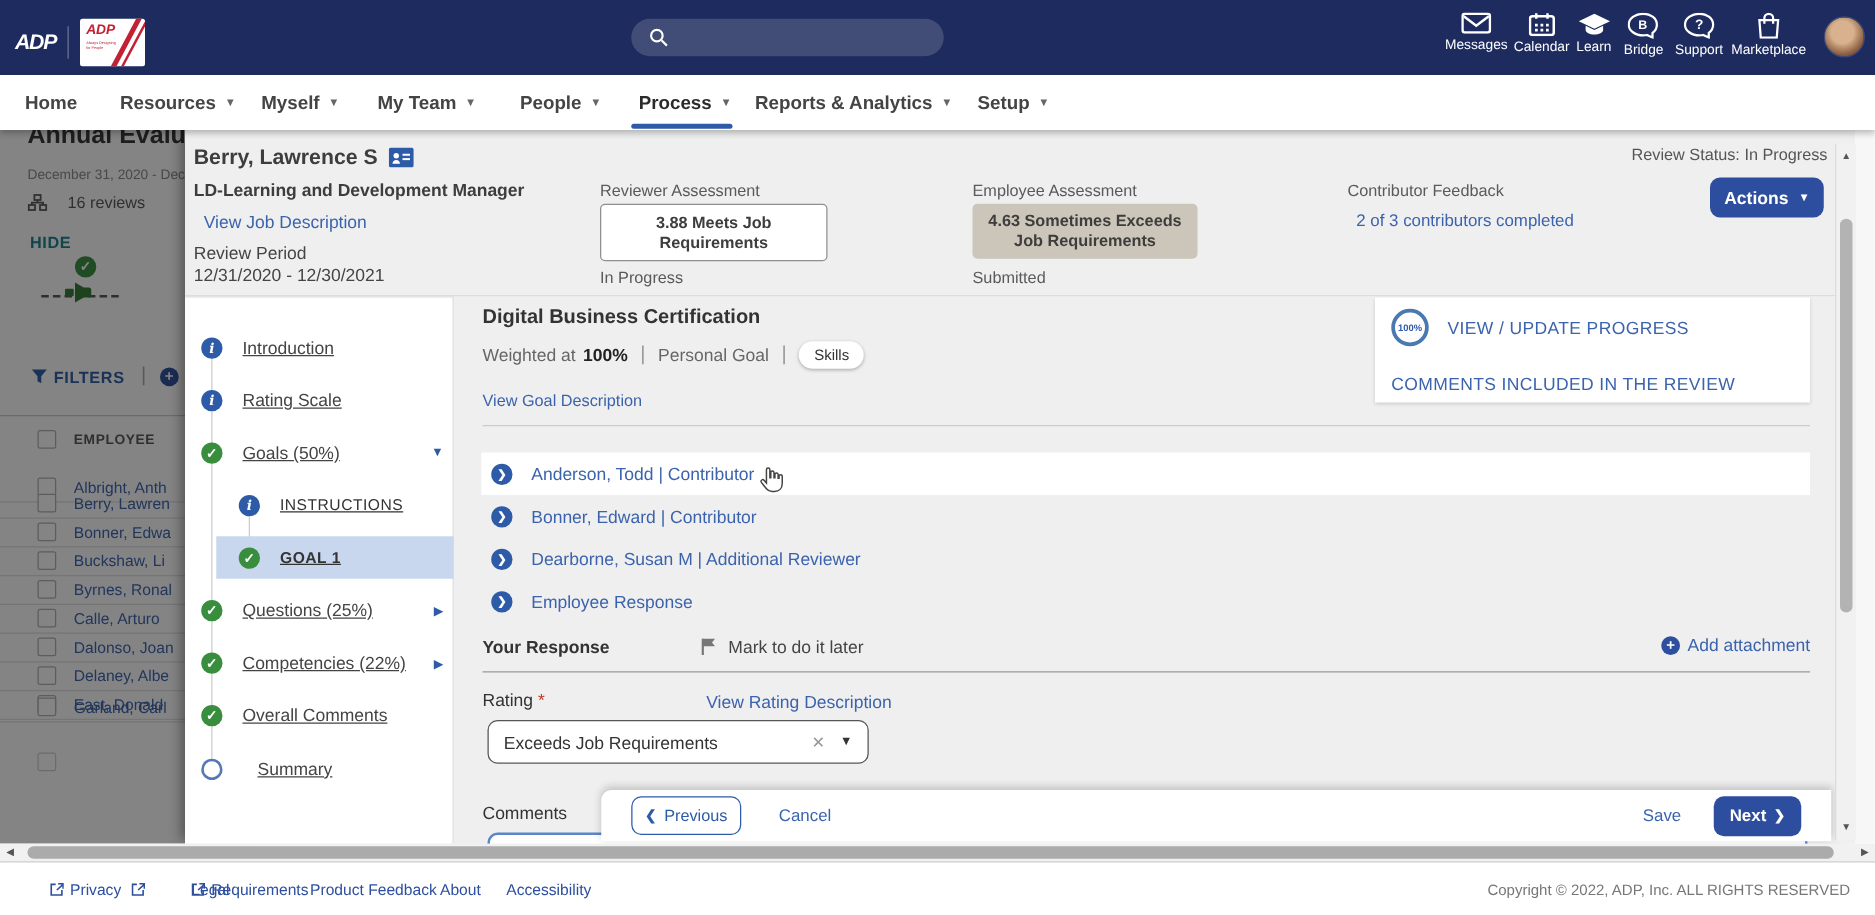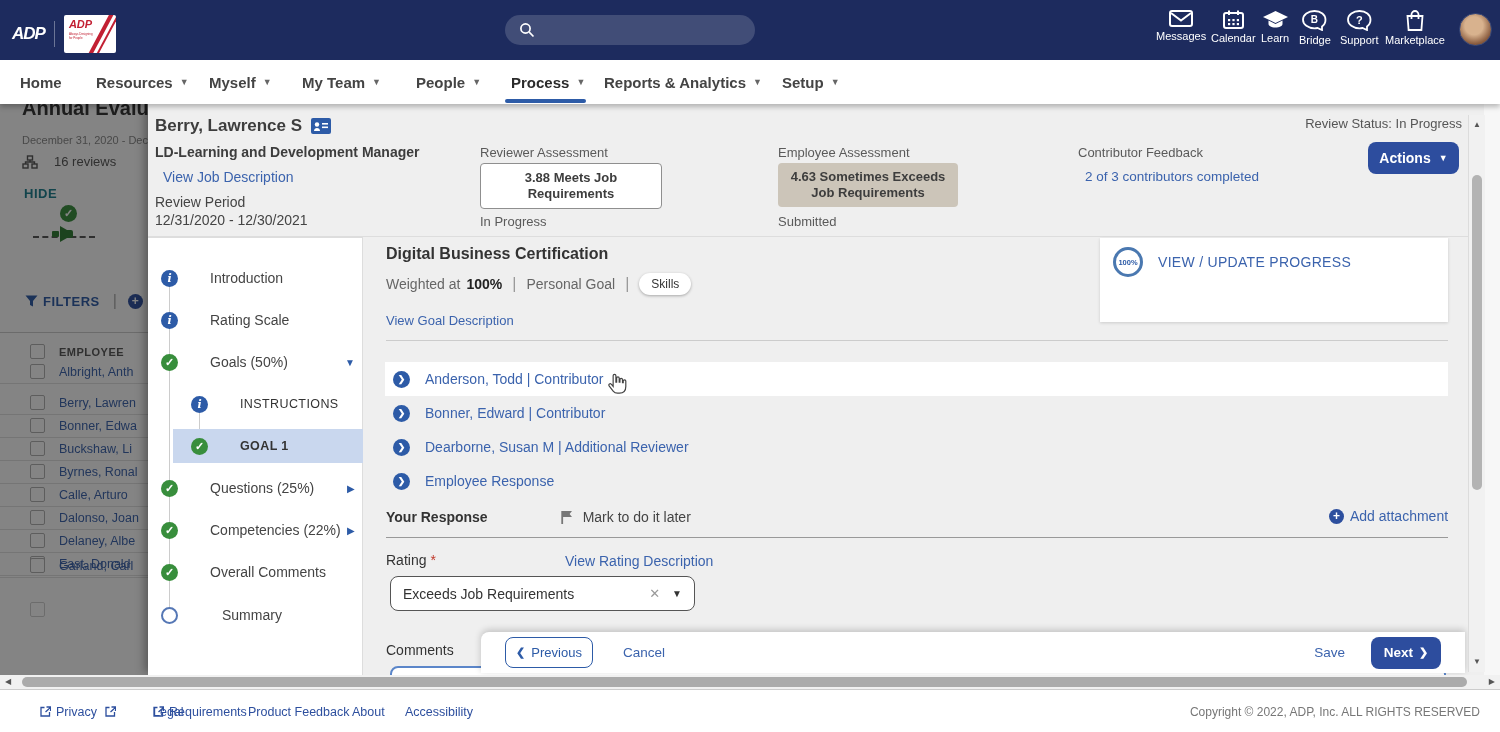--- a/index.html
+++ b/index.html
@@ -47,21 +47,21 @@
     display:flex;align-items:center;justify-content:center;gap:8px;}
   
   .sidebar{left:0;top:133px;width:215px;height:438px;background:#fff;
     border-top:1px solid #ddd;border-right:1px solid #ddd;box-sizing:border-box;}
   .step-row{position:absolute;left:0;width:215px;height:34px;display:flex;align-items:center;}
   .step-ic{width:17px;height:17px;border-radius:50%;display:flex;align-items:center;justify-content:center;
     flex:none;color:#fff;z-index:2;}
   .ic-info{background:#2d5ba7;font-family:"DejaVu Serif",serif;font-style:italic;font-weight:bold;font-size:11px;}
   .ic-done{background:#388e3c;font-size:11px;font-weight:bold;}
   .ic-todo{background:#fff;border:2px solid #5577b5;box-sizing:border-box;}
-  .step-lab{margin-left:32px;font-size:14px;color:#444;}
+  .step-lab{margin-left:16px;font-size:14px;color:#444;text-decoration:underline;}
   .step-sub{font-size:12.5px;letter-spacing:.4px;color:#333;}
   .step-caret{position:absolute;color:#2d5ba7;font-size:10px;}
   .conn{position:absolute;width:1px;background:#ccc;}
   
   .card{background:#fff;box-shadow:0 1px 3px rgba(0,0,0,.15);}
   .pill{background:#fff;border-radius:13px;padding:4px 12px;font-size:12px;color:#333;
     box-shadow:0 1px 3px rgba(0,0,0,.3);}
   .contrib-row{position:absolute;left:237px;width:1063px;height:34px;display:flex;align-items:center;}
   .contrib-ic{width:17px;height:17px;border-radius:50%;background:#2d5ba7;color:#fff;
     display:flex;align-items:center;justify-content:center;font-size:9px;font-weight:bold;flex:none;margin-left:8px;}
@@ -226,21 +226,21 @@
         </svg>
       <span style="font-size:13px;font-weight:bold;color:#2d5ba7;letter-spacing:.5px;">FILTERS</span>
       <span style="color:#aaa;margin-left:8px;">|</span>
       <span class="plus-circle" style="margin-left:6px;">+</span>
     </div>
     <div class="ab" style="left:0;top:228px;width:148px;border-top:1px solid #ccc;"></div>
     <div class="ab flex" style="left:30px;top:240px;gap:14px;">
       <span class="chk"></span>
       <span style="font-size:11px;font-weight:bold;color:#555;letter-spacing:.5px;">EMPLOYEE</span>
     </div>
-    <div class="bgrow" style="top:256px;">
+    <div class="bgrow" style="top:274px;">
         <span class="chk"></span>
         <span class="bgname">Albright, Anth</span>
       </div>
     <div class="bgrow" style="top:287px;">
         <span class="chk"></span>
         <span class="bgname">Berry, Lawren</span>
       </div>
     <div class="bgrow" style="top:310px;">
         <span class="chk"></span>
         <span class="bgname">Bonner, Edwa</span>
@@ -370,20 +370,21 @@
       <span class="pill">Skills</span>
     </div>
     <div class="ab lnk" style="left:238px;top:209px;font-size:13px;">View Goal Description</div>
     <div class="ab" style="left:238px;top:236px;width:1062px;border-top:1px solid #ccc;"></div>
 
     <div class="ab card" style="left:952px;top:134px;width:348px;height:84px;">
       <div class="ab ring" style="left:13px;top:9px;">
           <span>100%</span>
         </div>
       <div class="ab lnk" style="left:58px;top:16px;font-size:14px;letter-spacing:.3px;">VIEW / UPDATE PROGRESS</div>
+      <div class="ab lnk" style="left:13px;top:61px;font-size:14px;letter-spacing:.3px;">COMMENTS INCLUDED IN THE REVIEW</div>
     </div>
 
     <div class="contrib-row" style="top:258px;background:#fff;">
       <span class="contrib-ic">❯</span>
       <span class="contrib-lab">Anderson, Todd | Contributor</span>
     </div>
     <div class="contrib-row" style="top:292px;">
       <span class="contrib-ic">❯</span>
       <span class="contrib-lab">Bonner, Edward | Contributor</span>
     </div>

